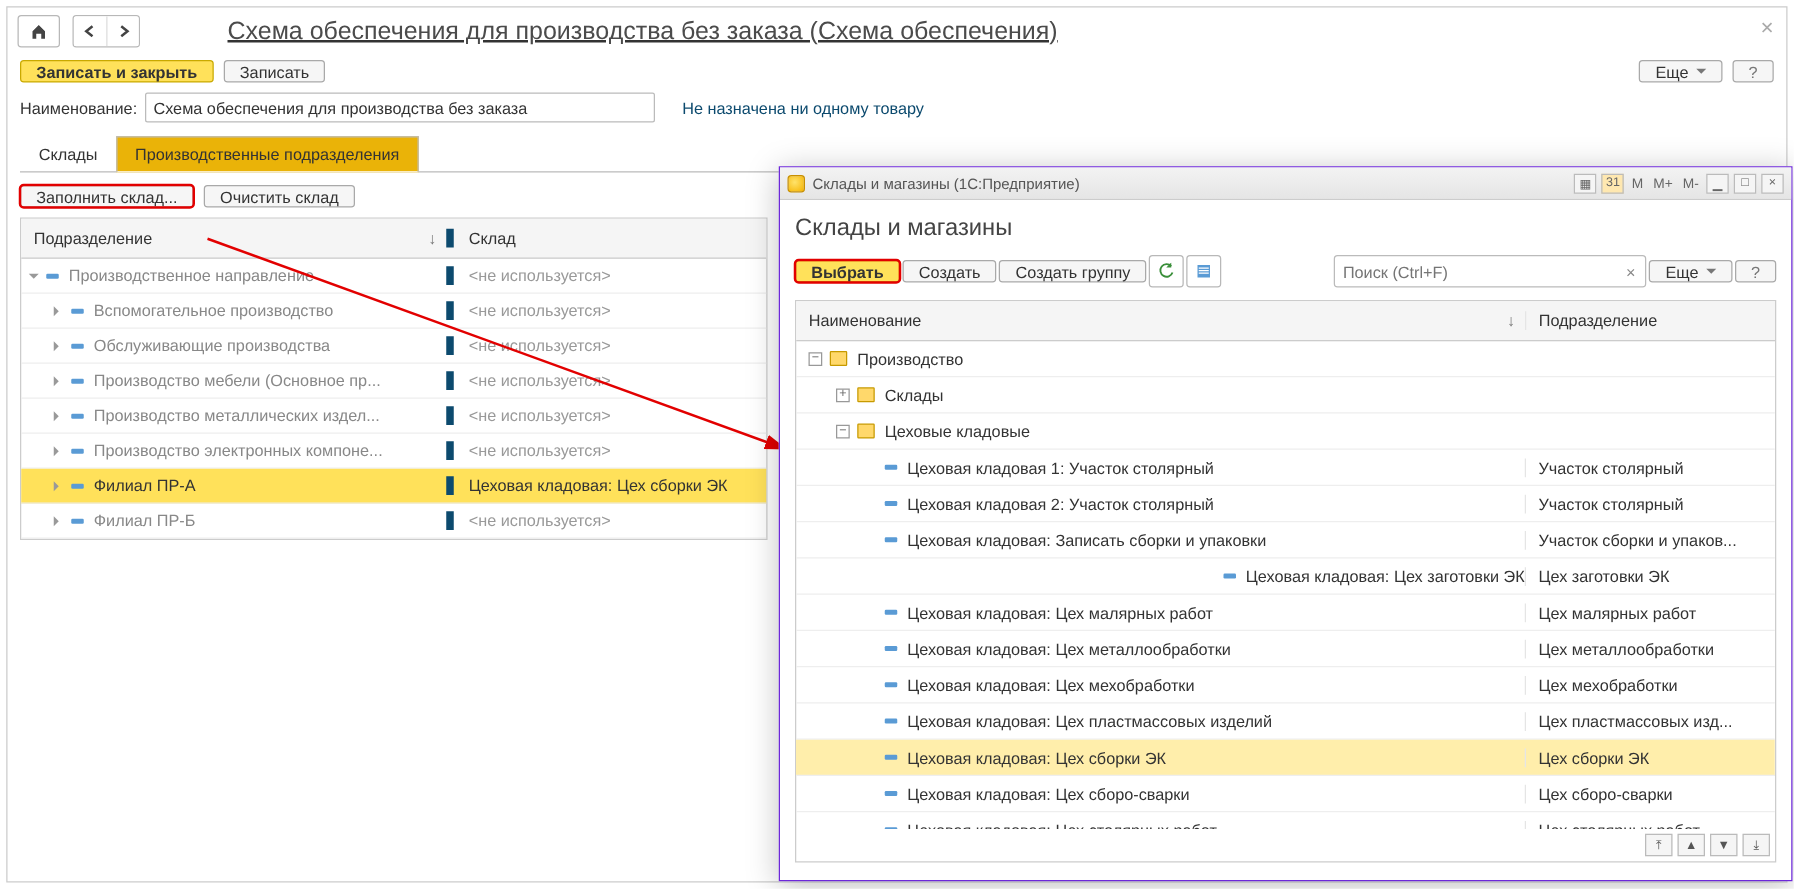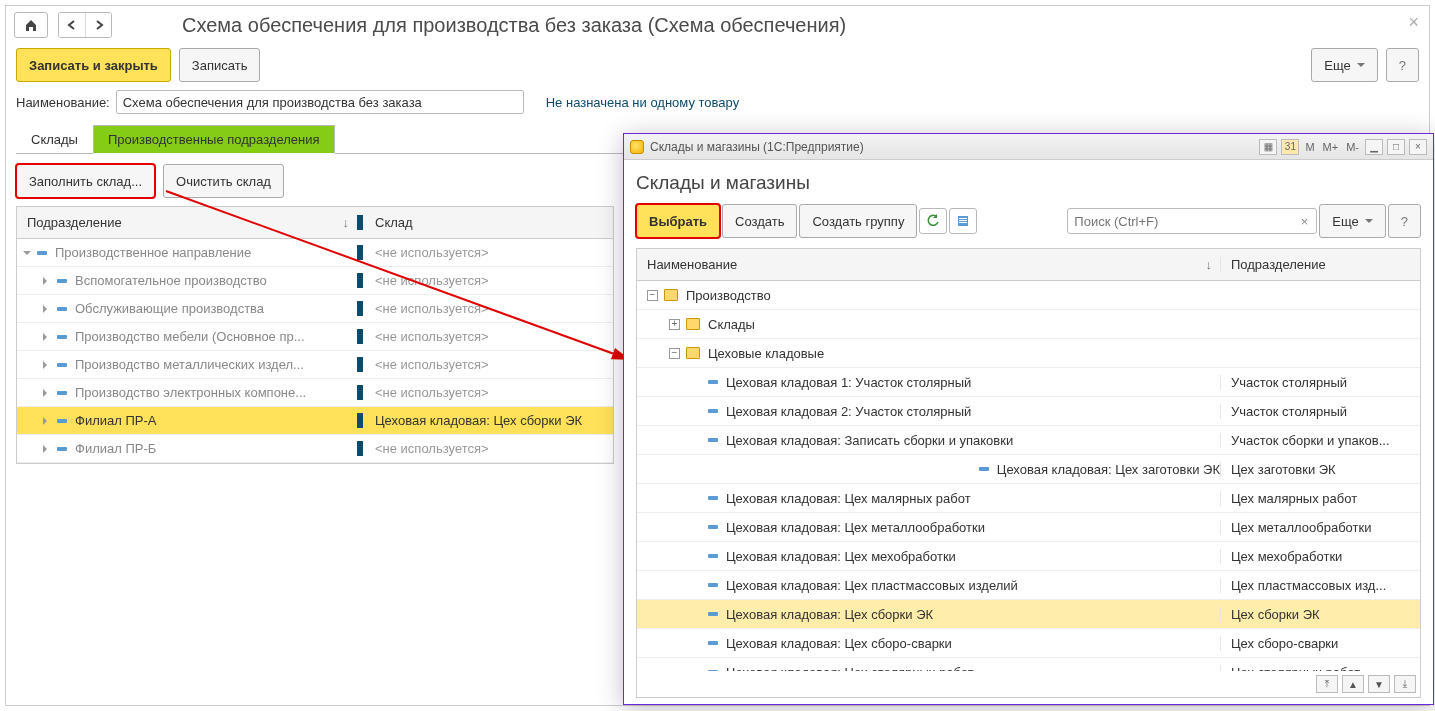--- a/index.html
+++ b/index.html
@@ -19,20 +19,21 @@
     position: absolute;
     left: 5px; top: 5px;
     width: 1425px; height: 701px;
     background: #fff;
   }
   .nav-bar {
     display: flex;
     align-items: center;
     gap: 10px;
     padding: 6px 8px;
+    text-decoration: underline;
   }
   .icon-btn {
     border: 1px solid #b8b8b8;
     border-radius: 3px;
     background: #fff;
     width: 34px;
     height: 26px;
     display: inline-flex;
     align-items: center;
     justify-content: center;
@@ -71,21 +72,21 @@
     padding: 4px 10px;
     display: flex;
     align-items: center;
     gap: 8px;
   }
   .btn {
     border: 1px solid #a9a9a9;
     border-radius: 3px;
     background: #f6f6f6;
     padding: 4px 12px;
-    height: 34px;
+    height: 18px;
     cursor: pointer;
     display: inline-flex;
     align-items: center;
     white-space: nowrap;
   }
   .btn.primary {
     background: #ffe15a;
     border-color: #c9a900;
     font-weight: bold;
   }
@@ -127,21 +128,21 @@
     border: 1px solid transparent;
     border-bottom: none;
     cursor: pointer;
     position: relative;
     top: 1px;
     color: #333;
   }
   .tab.active {
     border-color: #bbb;
     border-bottom: 1px solid #fff;
-    background: #84cc16;
+    background: #eab308;
   }
   .tab-body {
     padding: 10px;
   }
   .mini-toolbarrow {
     display: flex;
     gap: 8px;
     margin-bottom: 8px;
   }
   .highlighted-red {

